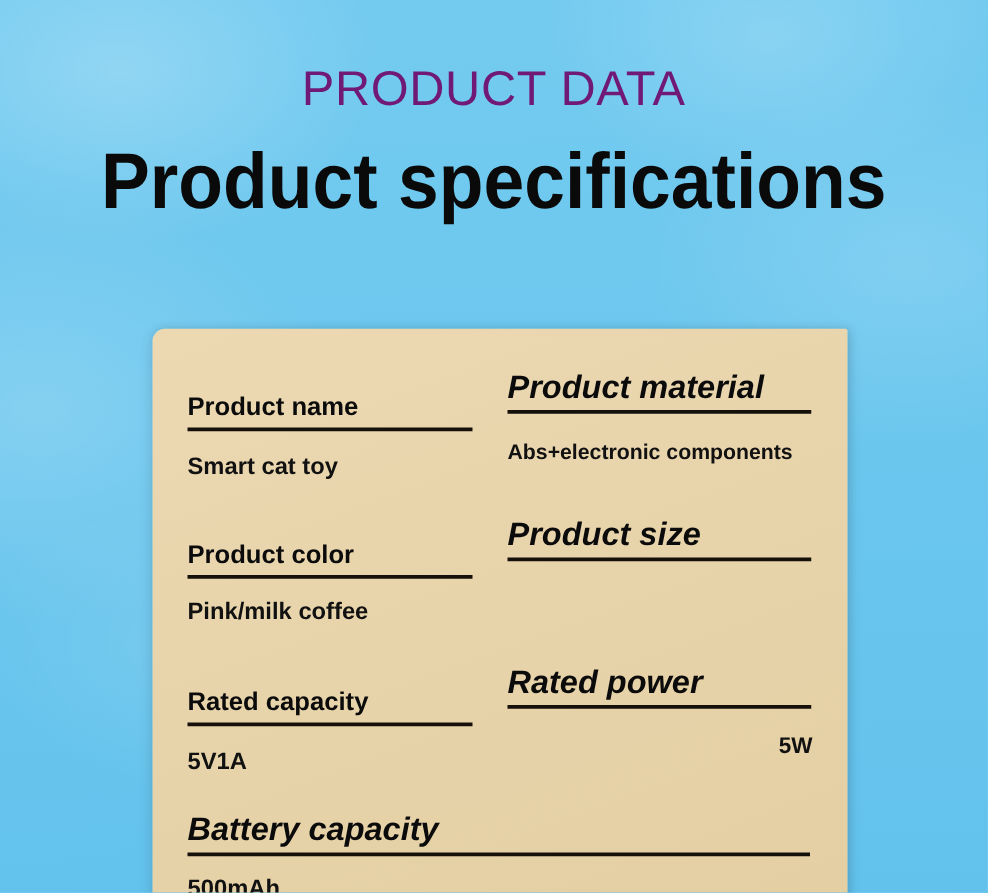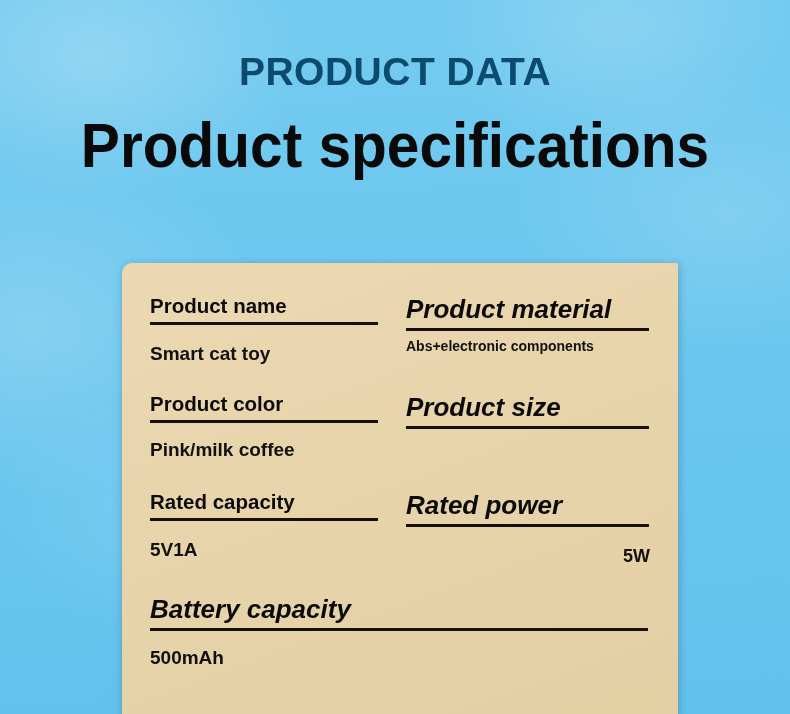--- a/index.html
+++ b/index.html
@@ -29,23 +29,23 @@
   }
 
   
   #headings {
     position:absolute; left:0; right:0; top:0;
     text-align:center;
   }
   #kicker {
     margin-top:52px;
     font-size:39px;
-    font-weight:bold;
+    font-weight:normal;
     letter-spacing:.5px;
-    color:#0c4a6e;
+    color:#701a75;
     line-height:1;
   }
   #headline {
     margin-top:22px;
     font-size:63px;
     font-weight:bold;
     color:#0a0a0a;
     line-height:1.02;
     transform:scaleX(.93);
   }
@@ -58,21 +58,21 @@
     background:linear-gradient(160deg,#ecd9b2 0%,#e8d4ab 45%,#e4cfa3 100%);
     border-radius:10px 2px 0 0;
     box-shadow:0 3px 10px rgba(40,60,80,.20), 2px 0 6px rgba(40,60,80,.10);
     padding:32px 30px 0 28px;
     overflow:hidden;
   }
 
   .spec-row { display:flex; }
 
   .spec-cell { position:relative; }
-  .cell-left  { width:256px; flex:0 0 256px; }
+  .cell-left  { width:256px; flex:0 0 256px;margin-top:20px; }
   .cell-right { width:244px; flex:0 0 244px; }
   .cell-full  { width:500px; flex:0 0 500px; }
 
   .spec-label {
     color:#0b0b0b;
     font-weight:bold;
     line-height:1.08;
     white-space:nowrap;
   }
   .cell-left  .spec-label { font-size:20.5px; }
@@ -89,21 +89,21 @@
   .cell-full  .rule { width:498px; }
 
   .spec-value {
     color:#111;
     font-weight:bold;
     line-height:1.1;
     white-space:nowrap;
   }
 
   .v-name     { font-size:19px;   margin-top:19px; }
-  .v-material { font-size:14px;   margin-top:8px; }
+  .v-material { font-size:17px;   margin-top:22px; }
   .v-color    { font-size:19px;   margin-top:17px; }
   .v-size     { font-size:22px;   margin-top:14px; }
   .v-voltage  { font-size:19px;   margin-top:19px; }
   .v-power    { font-size:18px;   margin-top:20px;text-align:right; }
   .v-battery  { font-size:19px;   margin-top:17px; }
 
   .gap-1 { height:28px; }
   .gap-2 { height:30px; }
   .gap-3 { height:28px; }
 </style>

